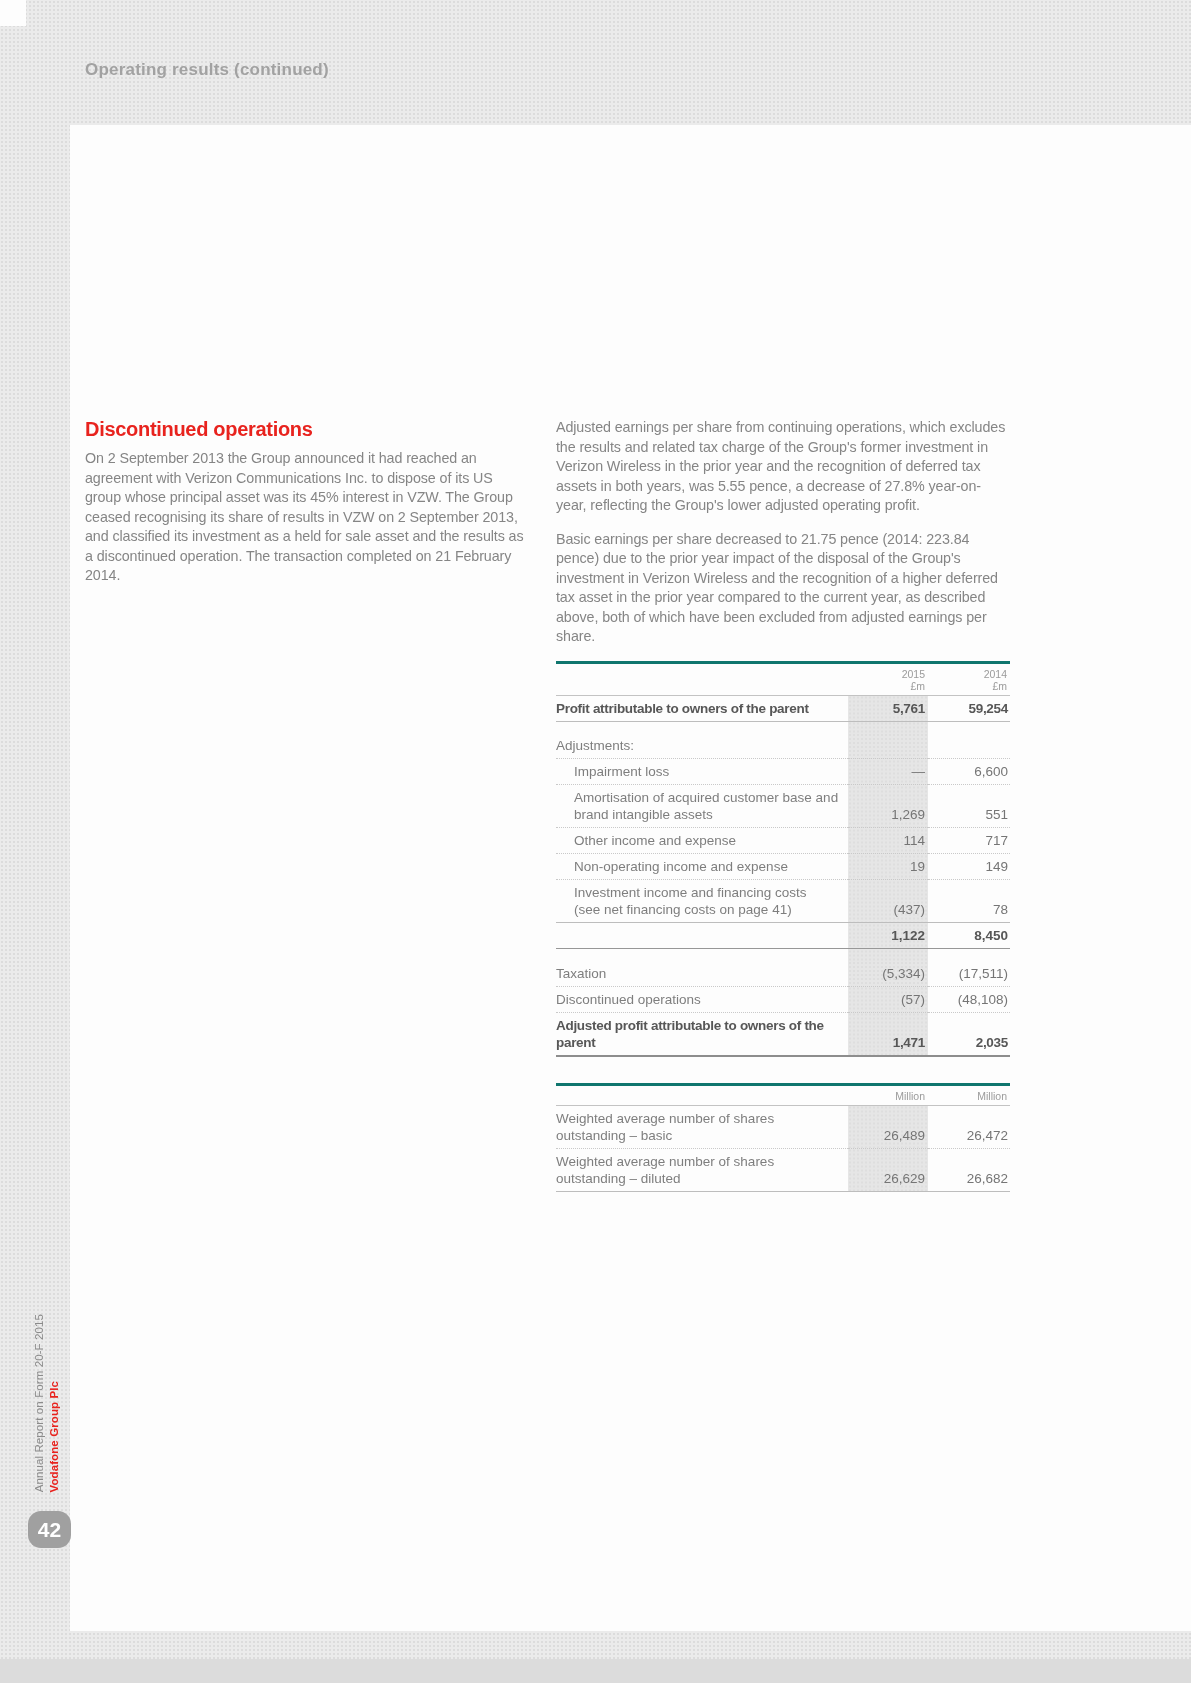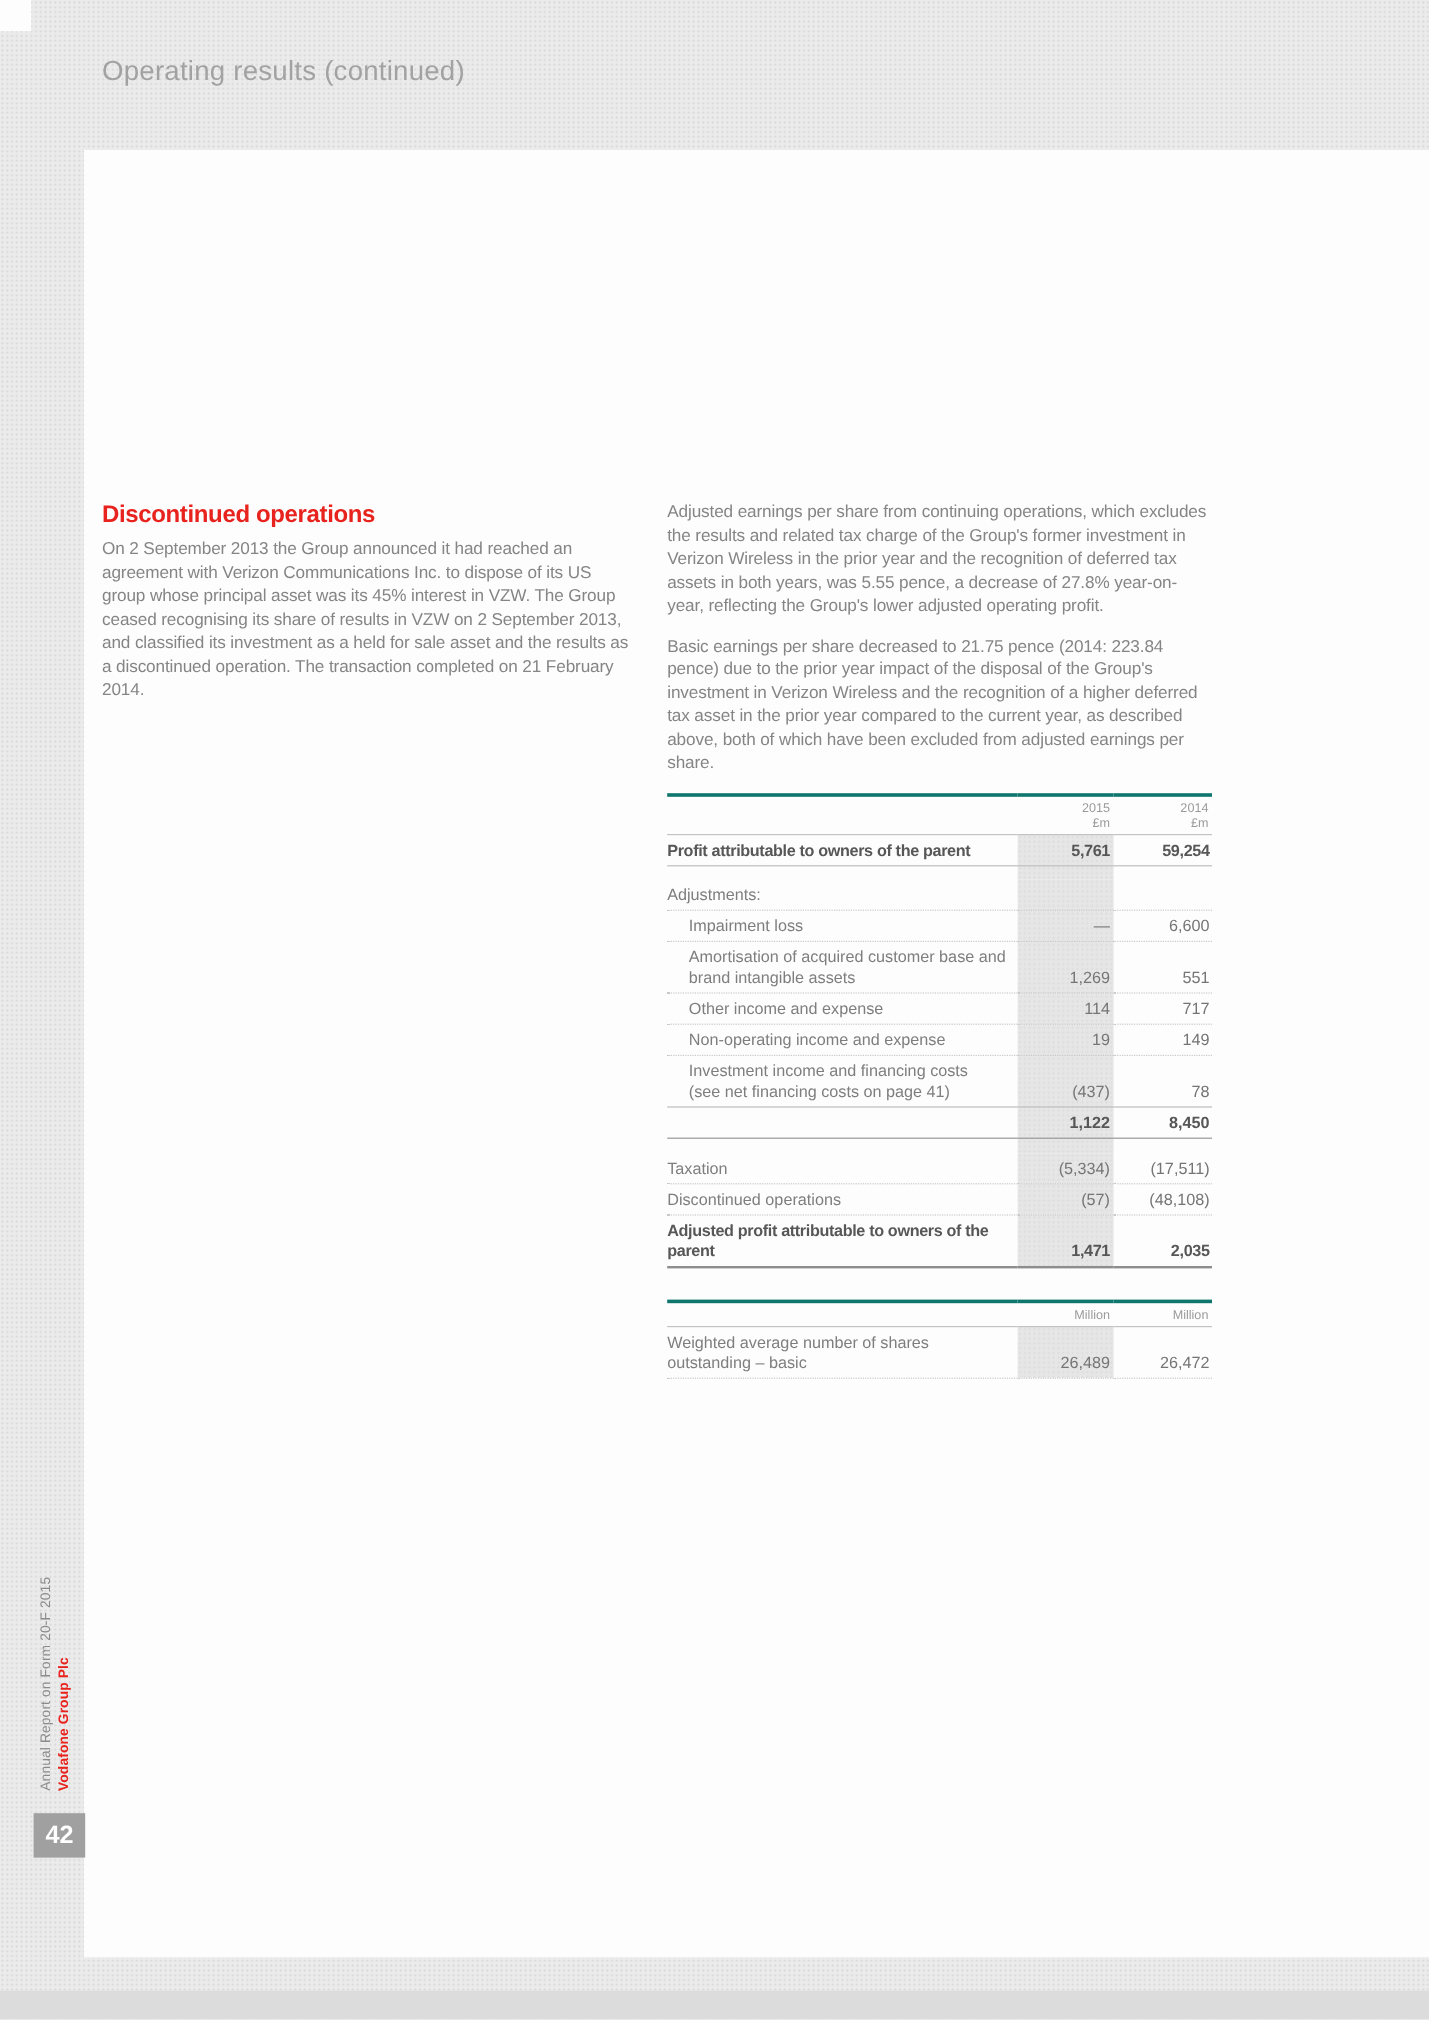--- a/index.html
+++ b/index.html
@@ -14,22 +14,22 @@
     position:absolute; inset:0;
     background-color:#ebebeb;
     background-image:radial-gradient(#dcdcdc 0.8px, transparent 0.9px);
     background-size:4px 4px;
   }
   .corner-notch{
     position:absolute; left:0; top:0; width:26px; height:26px;
     background:#fdfdfd;
   }
   .page-header-title{
-    position:absolute; left:85px; top:46px;
-    font-size:23px; font-weight:400; color:#a2a2a2; letter-spacing:0.2px;
+    position:absolute; left:85px; top:60px;
+    font-size:17px; font-weight:700; color:#a2a2a2; letter-spacing:0.2px;
   }
   .content-panel{
     position:absolute; left:70px; top:125px; width:1190px; height:1506px;
     background:#fdfdfd;
   }
   .col{ position:absolute; top:293px; }
   .col-left{ left:15px; width:440px; }
   .col-right{ left:486px; width:454px; }
   h2.section-heading{
     color:#e8231e; font-size:20px; font-weight:700; letter-spacing:-0.3px;
@@ -95,21 +95,21 @@
     font-size:11.5px; color:#8b8b8b; letter-spacing:0.1px;
   }
   .spine-brand{
     left:48px; bottom:191px;
     font-size:11.5px; font-weight:700; color:#e8231e; letter-spacing:0.1px;
   }
   .page-num-box{
     position:absolute; left:28px; top:1511px; width:43px; height:37px;
     background:#a0a0a0; color:#ffffff;
     font-size:21px; font-weight:700;
-    display:flex; align-items:center; justify-content:center;
+    display:flex; align-items:center; justify-content:center;border-radius:13px;
   }
   .bottom-band{
     position:absolute; left:0; bottom:0; width:100%; height:24px;
     background:#dcdcdc;
   }
 </style>
 </head>
 <body>
 
 <div class="page">
@@ -233,20 +233,25 @@
               <span>Million</span>
             </th>
           </tr>
         </thead>
         <tbody>
           <tr class="b-dot">
             <td class="lbl"><span class="lblspan mw268">Weighted average number of shares outstanding – basic</span></td>
             <td class="num">26,489</td>
             <td class="num last">26,472</td>
           </tr>
+          <tr class="b-solid">
+            <td class="lbl"><span class="lblspan mw268">Weighted average number of shares outstanding – diluted</span></td>
+            <td class="num">26,629</td>
+            <td class="num last">26,682</td>
+          </tr>
         </tbody>
       </table>
     </div>
   </div>
 
   <div class="spine-text spine-report">Annual Report on Form 20-F 2015</div>
   <div class="spine-text spine-brand">Vodafone Group Plc</div>
 
   <div class="page-num-box">42</div>
 

